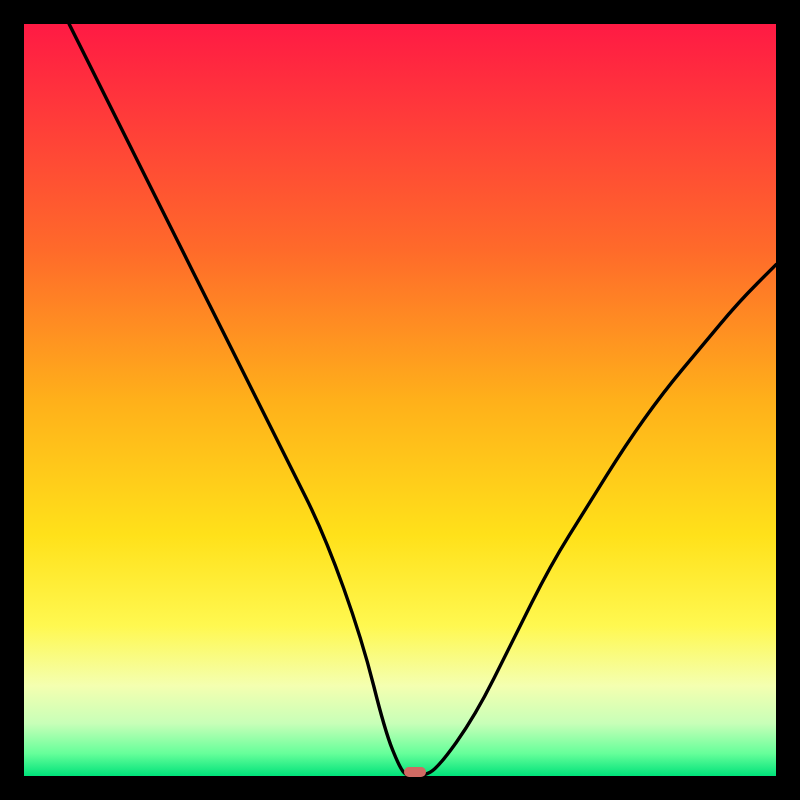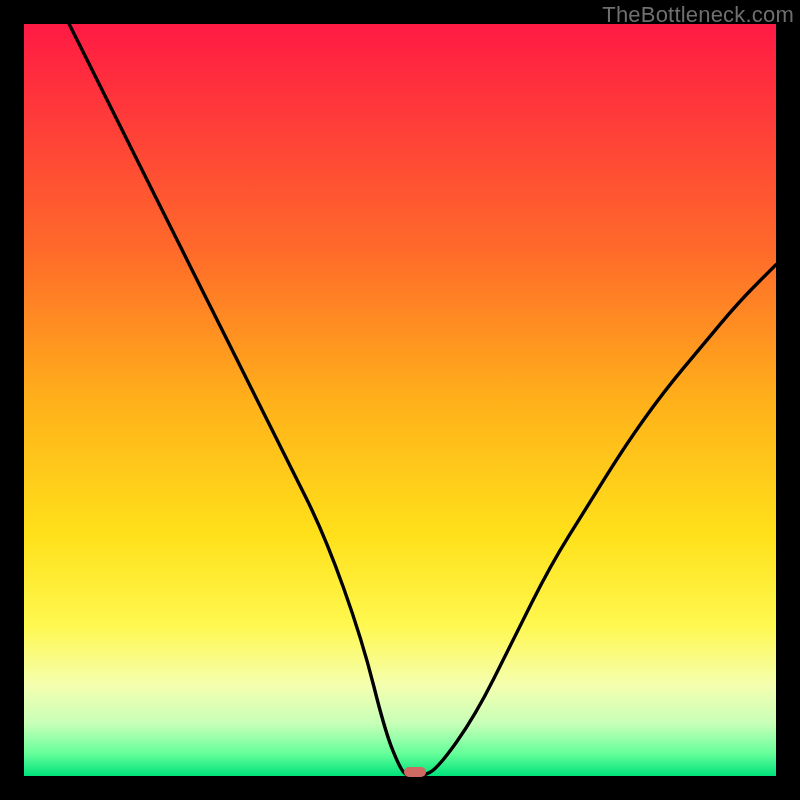--- a/index.html
+++ b/index.html
@@ -75,14 +75,13 @@
       <rect x="0" y="0" width="100" height="100" fill="url(#bg-grad)"></rect>
     </svg>
 
     <svg class="curve-svg" viewBox="0 0 100 100" preserveAspectRatio="none">
       <path id="curve-path" fill="none" stroke-width="0.45" stroke-linejoin="round" stroke-linecap="round" d="M 6 0 Q 6 0 8 4 Q 10 8 12.5 13 Q 15 18 17.5 23 Q 20 28 22.5 33 Q 25 38 27.5 43 Q 30 48 32.5 53 Q 35 58 37.5 63 Q 40 68 42.5 75 Q 45 82 46.5 88 Q 48 94 49 96.5 Q 50 99 50.5 99.5 Q 51 100 51.5 100 Q 52 100 52.5 100 Q 53 100 54 99.5 Q 55.00000000000001 99 57.5 95.5 Q 60 92 62.5 87 Q 65 82 67.5 77 Q 70 72 72.5 68 Q 75 64 77.5 60 Q 80 56 82.5 52.5 Q 85 49 87.5 46 Q 90 43.00000000000001 92.5 40 Q 95 37 97.5 34.5 T 100 32" stroke="#000000"></path>
     </svg>
 
     <div class="marker" id="opt-marker" style="left: 391.04px; top: 748.24px; background: rgb(207, 106, 99);"></div>
   </div>
 
-  <div class="watermark">TheBottleneck.com</div>
 </div>
 
 </body></html>

